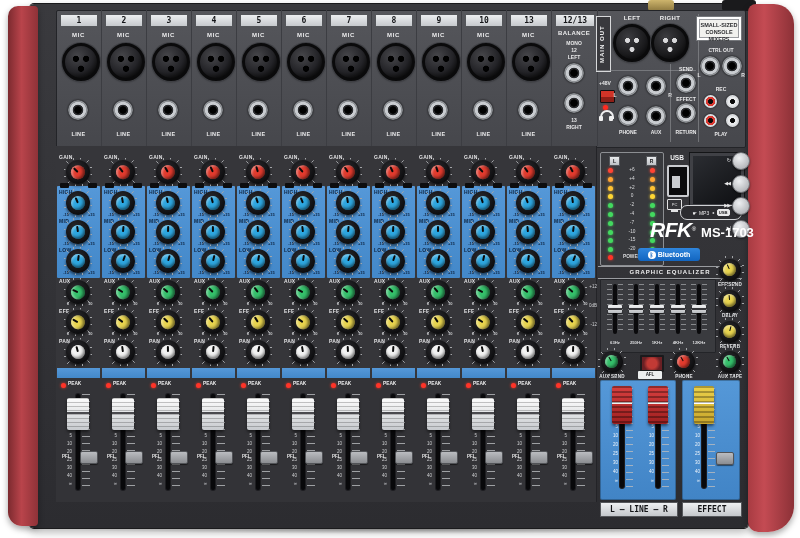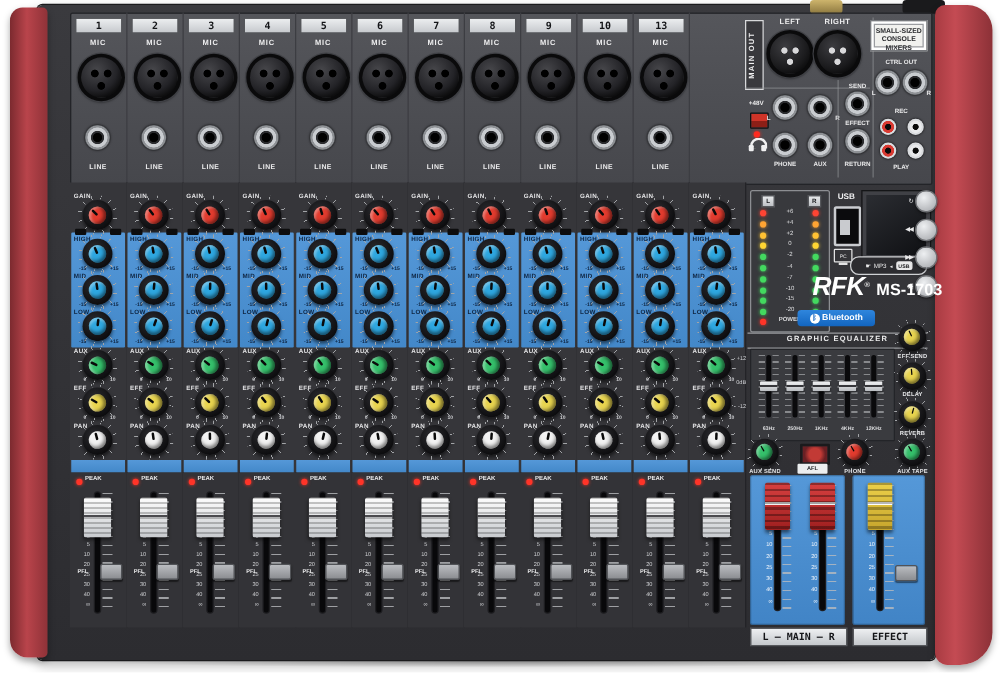--- a/index.html
+++ b/index.html
@@ -177,20 +177,31 @@
       </div>
       <div class="tch" style="left: 506px;">
         <div class="numplate">13</div>
         <div class="miclab">MIC</div>
         <div class="xlrf" style="left: 6px; top: 33px;"></div>
         <div class="tsj" style="left: 12px; top: 90px;"></div>
         <div class="linelab">LINE</div>
       </div>
     </div>
 
+  <div class="abs" style="left:551px;top:10px;width:46px;height:136px;border-right:1px solid #3c3d42">
+    <div class="numplate" style="width:38px">12/13</div>
+    <div class="tinylab" style="top:20px;width:100%">BALANCE</div>
+    <div class="microlab" style="top:30px;width:100%">MONO</div>
+    <div class="microlab" style="top:37px;width:100%">12</div>
+    <div class="microlab" style="top:44px;width:100%">LEFT</div>
+    <div class="tsj" style="left:13px;top:53px"></div>
+    <div class="tsj" style="left:13px;top:83px"></div>
+    <div class="microlab" style="top:107px;width:100%">13</div>
+    <div class="microlab" style="top:114px;width:100%">RIGHT</div>
+  </div>
 
   <div class="vertbox">MAIN OUT</div>
   <div class="tinylab" style="left:614px;top:15px;width:36px">LEFT</div>
   <div class="tinylab" style="left:652px;top:15px;width:36px">RIGHT</div>
   <div class="xlrm" style="left:613px;top:24px"></div>
   <div class="xlrm" style="left:651px;top:24px"></div>
   <div class="microlab" style="left:592px;top:80px;width:26px">+48V</div>
   <div class="rocker"></div>
   <div class="led" style="left:603px;top:105px;--lc:#ff2b20"></div>
   <div class="tsj" style="left:618px;top:76px"></div>
@@ -1127,15 +1138,15 @@
         <div class="fnum" style="left: 6px; top: 53px; color: rgb(238, 244, 251);">10</div>
         <div class="fnum" style="left: 6px; top: 62px; color: rgb(238, 244, 251);">20</div>
         <div class="fnum" style="left: 6px; top: 71px; color: rgb(238, 244, 251);">25</div>
         <div class="fnum" style="left: 6px; top: 80px; color: rgb(238, 244, 251);">30</div>
         <div class="fnum" style="left: 6px; top: 89px; color: rgb(238, 244, 251);">40</div>
         <div class="fnum" style="left: 6px; top: 98px; color: rgb(238, 244, 251);">∞</div>
         <div class="fcap yellow" style="left: 12px; top: 6px; width: 20px; height: 38px;"></div>
         <div class="pbtn" style="left: 34px; top: 72px;"></div>
       </div>
     </div>
-  <div class="mplate" style="left:600px;width:76px">L — MAIN — R</div>
+  <div class="mplate" style="left:600px;width:76px">L — LINE — R</div>
   <div class="mplate" style="left:682px;width:58px">EFFECT</div>
 </div>
 
 </body></html>

